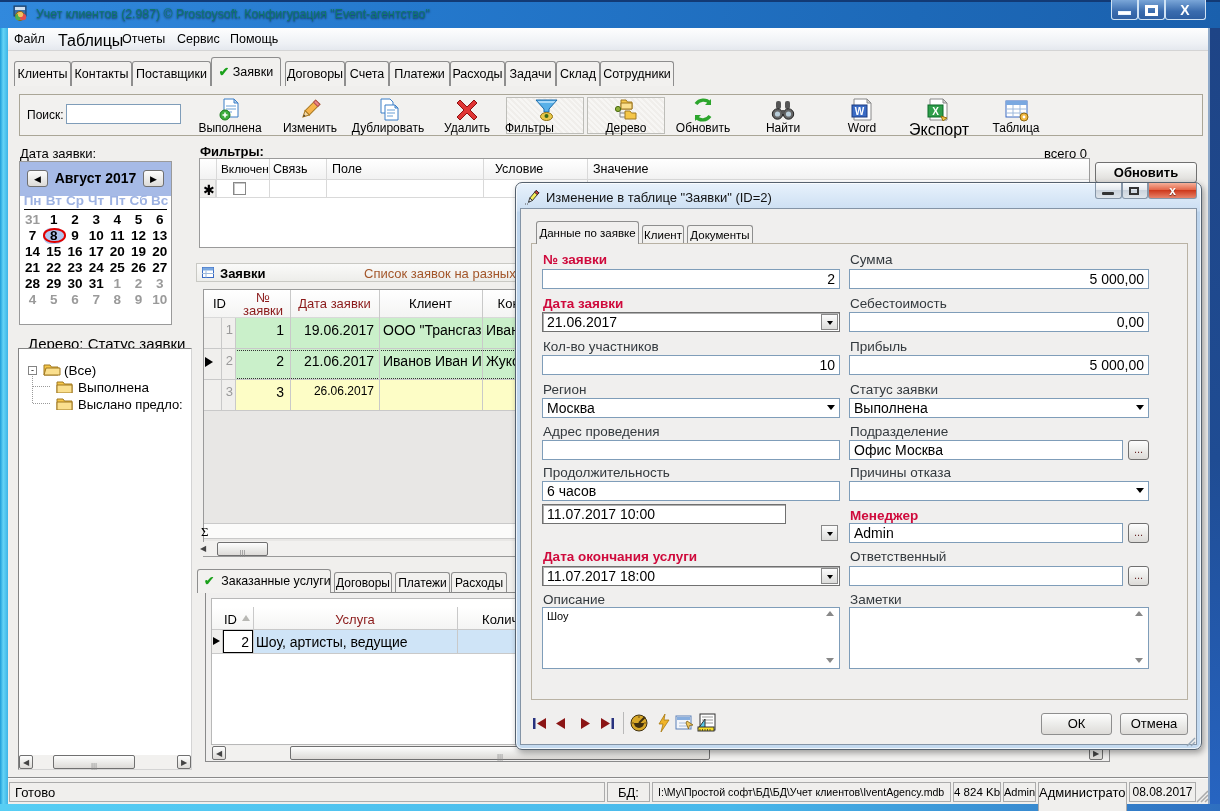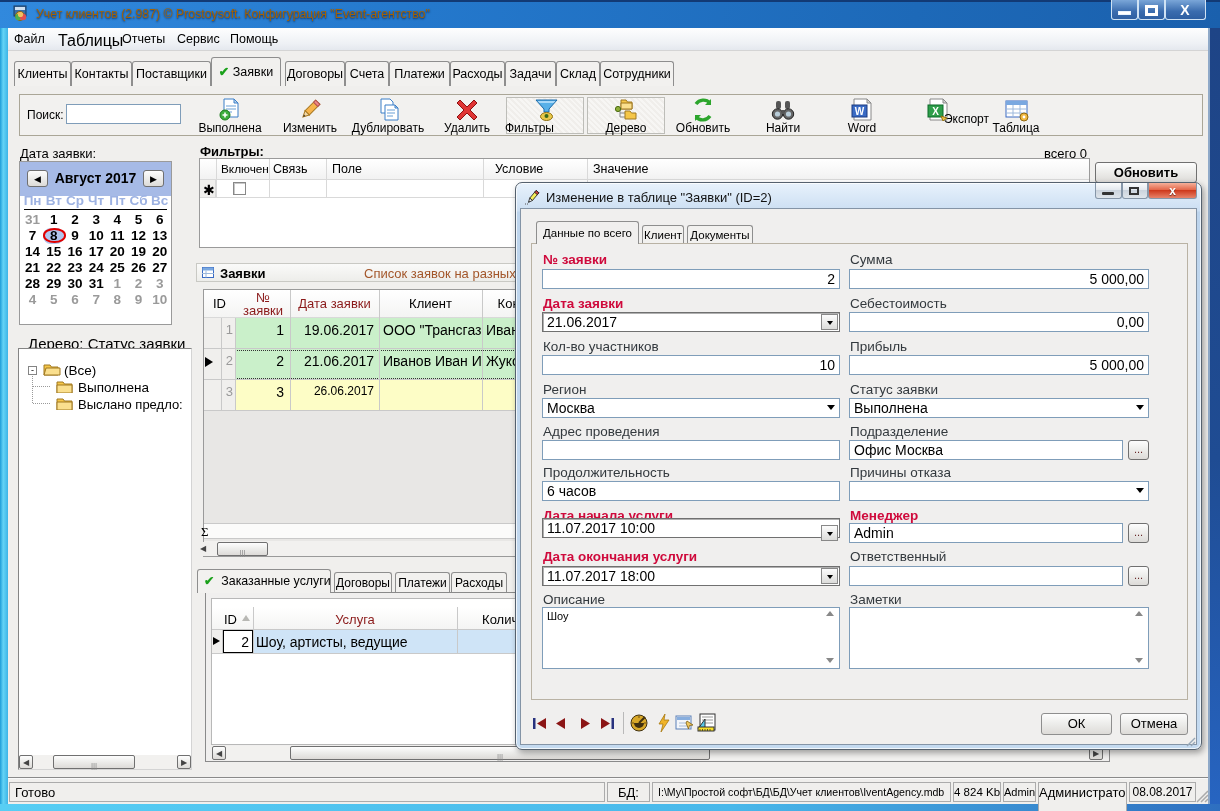--- a/index.html
+++ b/index.html
@@ -29,21 +29,21 @@
 <div class="abs" style="left:0;top:804px;width:1220px;height:7px;background:linear-gradient(90deg,#57cef4,#49b8ea 60%,#2e6fc0)"></div>
 
 <svg class="abs" style="left:13px;top:5px" width="17" height="17" viewBox="0 0 17 17">
       <rect x="1" y="1" width="12" height="10" fill="#3a6ea5" stroke="#1a3a60"></rect>
       <rect x="2" y="2" width="10" height="3" fill="#cfe0f0"></rect>
       <circle cx="7" cy="11" r="4.5" fill="#e6b24a" stroke="#8a6010"></circle>
       <circle cx="5.5" cy="12" r="3.2" fill="#4caf50"></circle>
       <circle cx="10" cy="12" r="3.2" fill="#e05050"></circle>
       <circle cx="7.5" cy="9.5" r="2.6" fill="#f0c060"></circle>
     </svg>
-<div class="abs" style="left:36px;top:7px;font-size:12.3px;color:#a16207;text-shadow:0 1px 2px rgba(0,0,30,.7)">Учет клиентов (2.987) © Prostoysoft. Конфигурация "Event-агентство"</div>
+<div class="abs" style="left:36px;top:7px;font-size:12.3px;color:#0f766e;text-shadow:0 1px 2px rgba(0,0,30,.7)">Учет клиентов (2.987) © Prostoysoft. Конфигурация "Event-агентство"</div>
 
 <div class="abs" style="left:1111px;top:0;width:27px;height:20px;background:linear-gradient(#7aa6d8,#3a6cae 60%,#2e5fa2);border:1px solid #cfe2f4;border-top:none;border-radius:0 0 3px 3px"></div>
 <div class="abs" style="left:1138px;top:0;width:27px;height:20px;background:linear-gradient(#7aa6d8,#3a6cae 60%,#2e5fa2);border:1px solid #cfe2f4;border-top:none;border-radius:0 0 3px 3px"></div>
 <div class="abs" style="left:1165px;top:0;width:41px;height:20px;background:linear-gradient(#7aa6d8,#3a6cae 60%,#2e5fa2);border:1px solid #cfe2f4;border-top:none;border-radius:0 0 3px 3px"></div>
 <div class="abs" style="left:1118px;top:11px;width:13px;height:4px;background:#fff;border:1px solid #e8f2fc"></div>
 <div class="abs" style="left:1145px;top:5px;width:13px;height:11px;border:3px solid #fff;background:none"></div>
 <div class="abs" style="left:1177px;top:2px;width:16px;height:16px;color:#fff;font-weight:bold;font-size:14px;text-align:center;line-height:16px">X</div>
 
 <div class="abs" style="left:8px;top:28px;width:1200px;height:23px;background:linear-gradient(#fefefe,#eef1f5 70%,#e4e8ee);border-bottom:1px solid #d4d4d4"></div>
 <div class="abs" style="left:14px;top:32px;font-size:12.5px">Файл</div>
@@ -147,21 +147,21 @@
       </svg>
 <div class="abs" style="left:822px;top:121px;width:80px;text-align:center;font-size:12px">Word</div>
 
 <svg class="abs" style="left:927px;top:98px" width="22" height="23" viewBox="0 0 22 23">
         <path d="M3 1h13l4 4v17H3z" fill="#fff" stroke="#888"></path>
         <path d="M16 1l4 4h-4z" fill="#d8d8d8" stroke="#888"></path>
         <rect x="1" y="7" width="15" height="12" fill="#2e9e4a" stroke="#0a6a28"></rect>
         <text x="8.5" y="16.5" font-size="10" font-weight="bold" fill="#fff" text-anchor="middle" font-family="Liberation Sans">X</text>
         <path d="M14 18l6 2-4 3z" fill="#f0c040" stroke="#907010"></path>
       </svg>
-<div class="abs" style="left:909px;top:112px;width:80px;text-align:right;font-size:12px">Экспорт</div>
+<div class="abs" style="left:909px;top:121px;width:80px;text-align:left;font-size:16px">Экспорт</div>
 
 <svg class="abs" style="left:1005px;top:98px" width="24" height="24" viewBox="0 0 24 24">
         <rect x="1" y="3" width="21" height="16" fill="#fff" stroke="#3a6bc4"></rect>
         <rect x="1" y="3" width="21" height="4" fill="#7aa8e0"></rect>
         <path d="M1 11h21M1 15h21M8 7v12M15 7v12" stroke="#9cb8dc"></path>
         <circle cx="19" cy="19" r="4" fill="#f0b840" stroke="#906810"></circle>
         <circle cx="19" cy="19" r="1.4" fill="#fff"></circle>
       </svg>
 <div class="abs" style="left:976px;top:121px;width:80px;text-align:center;font-size:12px">Таблица</div>
 </div>
@@ -402,42 +402,42 @@
 
 <div class="abs" style="left:1095px;top:183px;width:27px;height:16px;background:linear-gradient(#fbfcfd,#e3e8ee 45%,#ccd4dd 50%,#dfe5eb);border:1px solid #8696a8;border-top:none;border-radius:0 0 3px 3px"></div>
 <div class="abs" style="left:1122px;top:183px;width:26px;height:16px;background:linear-gradient(#fbfcfd,#e3e8ee 45%,#ccd4dd 50%,#dfe5eb);border:1px solid #8696a8;border-top:none;border-radius:0 0 3px 3px"></div>
 <div class="abs" style="left:1148px;top:183px;width:49px;height:16px;background:linear-gradient(#f5b09a,#e4674a 45%,#ce3a1e 50%,#e8836a);border:1px solid #8696a8;border-top:none;border-radius:0 0 3px 3px"></div>
 <div class="abs" style="left:1102px;top:192px;width:12px;height:3px;background:#333;border-radius:1px"></div>
 <div class="abs" style="left:1129px;top:187px;width:10px;height:8px;border:2px solid #333"></div>
 <div class="abs" style="left:1148px;top:184px;width:49px;height:14px;color:#fff;font-weight:bold;font-size:12px;text-align:center;line-height:14px;text-shadow:0 1px 1px rgba(0,0,0,.5)">x</div>
 
 <div class="abs" style="left:520px;top:208px;width:677px;height:537px;background:#f0efee;border:1px solid #8494a6"></div>
 
-<div class="tb" style="left:536px;top:221px;width:103px;height:23px;line-height:22px;z-index:2;background:#f0efee;font-size:11.5px">Данные по всего</div>
+<div class="tb" style="left:536px;top:221px;width:103px;height:23px;line-height:22px;z-index:2;background:#f0efee;font-size:11.5px">Данные по заявке</div>
 <div class="tb" style="left:642px;top:225px;width:42px;height:19px;line-height:18px;font-size:11.5px">Клиент</div>
 <div class="tb" style="left:687px;top:225px;width:66px;height:19px;line-height:18px;font-size:11.5px">Документы</div>
 
 <div class="abs" style="left:531px;top:243px;width:657px;height:457px;border:1px solid #b9b2a4;background:#f0efee"></div>
 
 <div class="lblr" style="left:543px;top:252px">№ заявки</div>
 <div class="inp" style="left:542px;top:269px;width:298px;height:20px;text-align:right">2</div>
 <div class="lblr" style="left:543px;top:296px">Дата заявки</div>
 <div class="inp" style="left:542px;top:312px;width:298px;height:20px;border-color:#707070;box-shadow:inset 1px 1px 0 #b0b0b0">21.06.2017</div>
 <div class="cmbtn" style="left:821px;top:314px;height:16px;line-height:15px"><span style="display:inline-block;width:0;height:0;border-top:4px solid #000;border-left:3.5px solid transparent;border-right:3.5px solid transparent;vertical-align:2px"></span></div>
 <div class="lblg" style="left:543px;top:339px">Кол-во участников</div>
 <div class="inp" style="left:542px;top:355px;width:298px;height:20px;text-align:right">10</div>
 <div class="lblg" style="left:543px;top:382px">Регион</div>
 <div class="inp" style="left:542px;top:398px;width:298px;height:20px">Москва</div>
 <div class="abs" style="left:827px;top:405px;width:0;height:0;border-top:5px solid #000;border-left:4px solid transparent;border-right:4px solid transparent"></div>
 <div class="lblg" style="left:543px;top:424px">Адрес проведения</div>
 <div class="inp" style="left:542px;top:440px;width:298px;height:20px"></div>
 <div class="lblg" style="left:543px;top:465px">Продолжительность</div>
 <div class="inp" style="left:542px;top:481px;width:298px;height:20px">6 часов</div>
 <div class="lblr" style="left:543px;top:508px">Дата начала услуги</div>
-<div class="inp" style="left:542px;top:518px;width:298px;height:20px;border-color:#707070;box-shadow:inset 1px 1px 0 #b0b0b0">11.07.2017 10:00</div>
+<div class="inp" style="left:542px;top:504px;width:244px;height:20px;border-color:#707070;box-shadow:inset 1px 1px 0 #b0b0b0">11.07.2017 10:00</div>
 <div class="cmbtn" style="left:821px;top:525px;height:16px;line-height:15px"><span style="display:inline-block;width:0;height:0;border-top:4px solid #000;border-left:3.5px solid transparent;border-right:3.5px solid transparent;vertical-align:2px"></span></div>
 <div class="lblr" style="left:543px;top:549px">Дата окончания услуги</div>
 <div class="inp" style="left:542px;top:566px;width:298px;height:20px;border-color:#707070;box-shadow:inset 1px 1px 0 #b0b0b0">11.07.2017 18:00</div>
 <div class="cmbtn" style="left:821px;top:568px;height:16px;line-height:15px"><span style="display:inline-block;width:0;height:0;border-top:4px solid #000;border-left:3.5px solid transparent;border-right:3.5px solid transparent;vertical-align:2px"></span></div>
 <div class="lblg" style="left:543px;top:592px">Описание</div>
 <div class="abs" style="left:542px;top:607px;width:298px;height:62px;background:#fff;border:1px solid #7f9db9;font-size:11px;padding:2px 4px">Шоу</div>
 <div class="abs" style="left:826px;top:611px;width:0;height:0;border-bottom:5px solid #888;border-left:4px solid transparent;border-right:4px solid transparent"></div>
 <div class="abs" style="left:826px;top:658px;width:0;height:0;border-top:5px solid #888;border-left:4px solid transparent;border-right:4px solid transparent"></div>
 
 <div class="lblg" style="left:850px;top:252px">Сумма</div>

